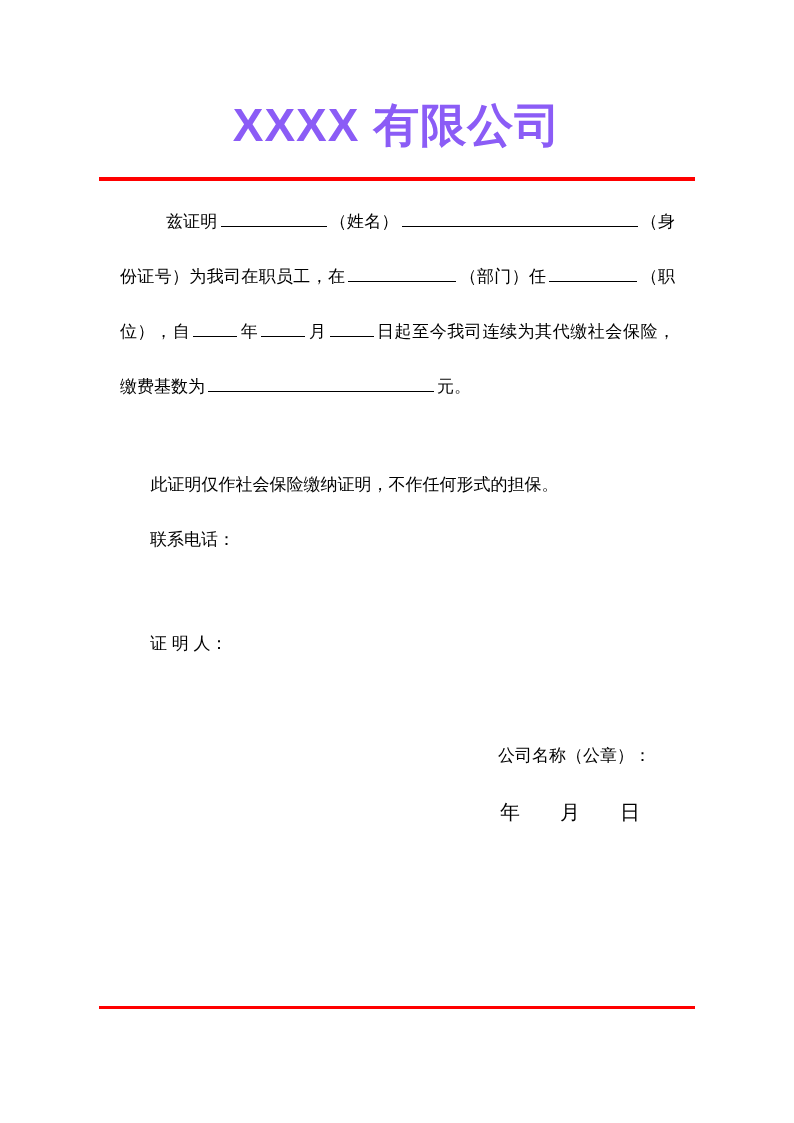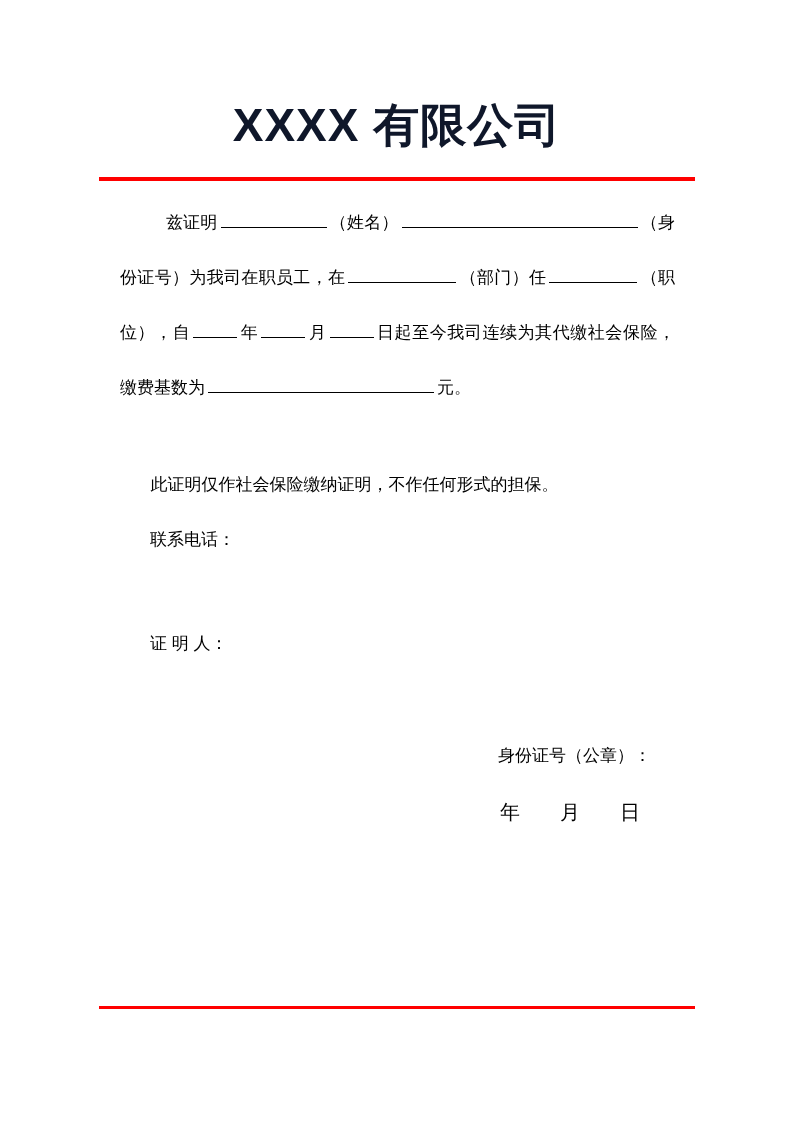--- a/index.html
+++ b/index.html
@@ -13,21 +13,21 @@
     position: relative;
     width: 794px;
     height: 1123px;
     background: #ffffff;
     overflow: hidden;
   }
   .company-name {
     margin: 0;
     padding-top: 98px;
     text-align: center;
-    color: #0f172a;
+    color: #8b5cf6;
     font-size: 46px;
     line-height: 55px;
     font-weight: bold;
     letter-spacing: 1px;
   }
   .red-line {
     border: none;
     height: 0;
     border-top: 4px solid #ff0000;
     margin: 24px 99px 0 99px;
@@ -47,20 +47,21 @@
     line-height: 30px;
     font-weight: bold;
     letter-spacing: 2px;
   }
   .body-para {
     margin: 14px 119px 0 120px;
     font-size: 17px;
     line-height: 55px;
     text-align: justify;
     text-indent: 2.7em;
+    font-family: Liberation Mono, monospace;
   }
   .blank {
     display: inline-block;
     border-bottom: 1px solid #000000;
     height: 14px;
     margin: 0 3px;
   }
   .w-name { width: 106px; }
   .w-id   { width: 236px; }
   .w-dept { width: 108px; }
@@ -103,19 +104,19 @@
 
 
   <p class="body-para"><span>兹证明</span><span class="blank w-name"></span><span>（姓名）</span><span class="blank w-id"></span><span>（身份证号）为我司在职员工，在</span><span class="blank w-dept"></span><span>（部门）任</span><span class="blank w-pos"></span><span>（职位），自</span><span class="blank w-date"></span><span>年</span><span class="blank w-date"></span><span>月</span><span class="blank w-date"></span><span>日起至今我司连续为其代缴社会保险，缴费基数为</span><span class="blank w-base"></span><span>元。</span></p>
 
   <p class="disclaimer">此证明仅作社会保险缴纳证明，不作任何形式的担保。</p>
 
   <p class="left-label contact-label">联系电话：</p>
 
   <p class="left-label certifier-label">证 明 人：</p>
 
-  <p class="seal-label">身份证号（公章）：</p>
+  <p class="seal-label">公司名称（公章）：</p>
 
   <p class="date-line"><span>年</span><span class="gap">月</span><span class="gap">日</span></p>
 
   <div class="red-line bottom"></div>
 
 </div>
 
 </body></html>

